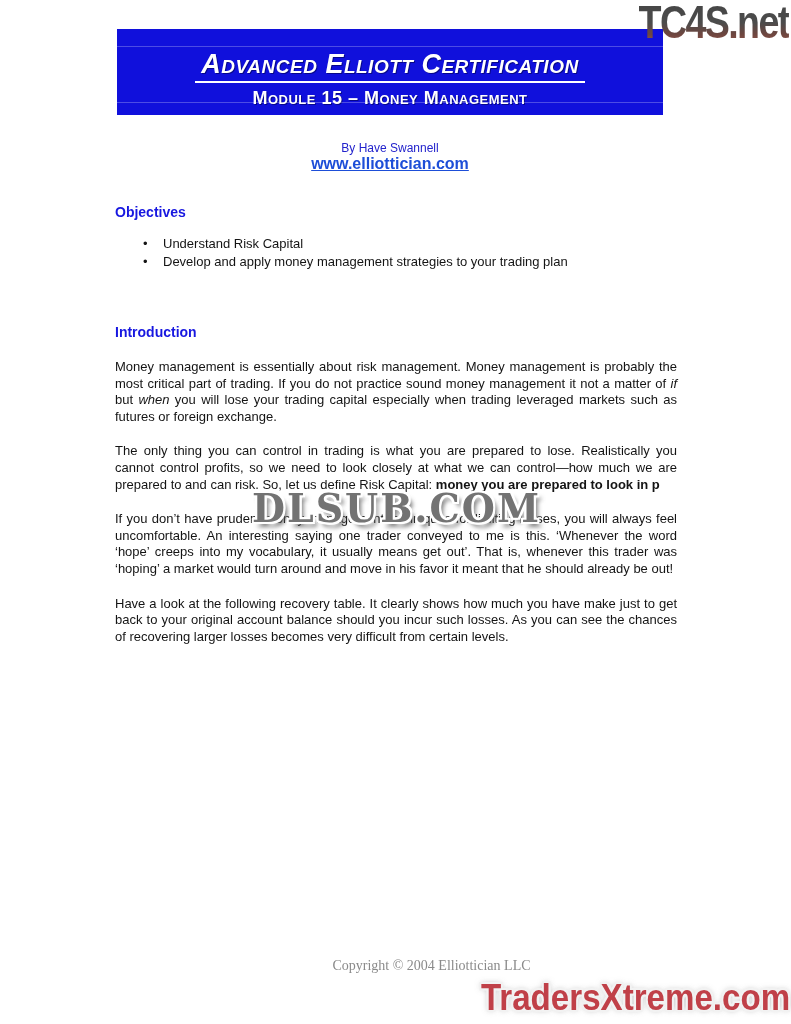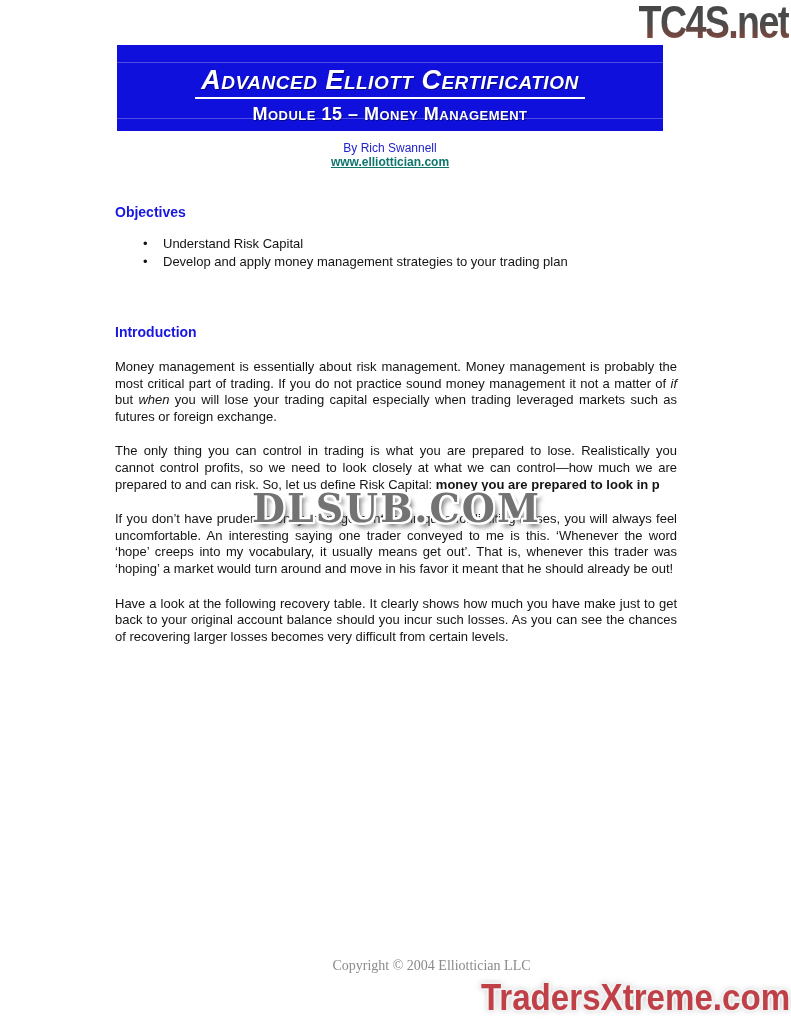--- a/index.html
+++ b/index.html
@@ -18,21 +18,21 @@
   }
   @supports ((-webkit-background-clip:text) or (background-clip:text)){
     .tc4s{
       background:linear-gradient(180deg,#454545 0%,#4c4c4c 52%,#6e463f 78%,#95564c 100%);
       -webkit-background-clip:text;background-clip:text;color:transparent;
     }
   }
 
   
   .banner{
-    position:absolute;left:117px;top:45px;width:546px;height:86px;
+    position:absolute;left:117px;top:29px;width:546px;height:86px;
     background:#1010dc;color:#ffffff;text-align:center;z-index:2;
   }
   .banner-line{position:absolute;left:0;right:0;height:1px;background:rgba(255,255,255,.25);}
   .banner-line.top{top:17px;}
   .banner-line.bottom{bottom:12px;}
   .banner-title{
     margin-top:20px;
     font-size:27px;font-weight:bold;font-style:italic;
     font-variant:small-caps;letter-spacing:.5px;
     text-shadow:1px 1px 0 rgba(0,0,70,.55);
@@ -40,21 +40,21 @@
   .banner-title .u{display:inline-block;border-bottom:2px solid #fff;padding:0 6px 1px 6px;}
   .banner-subtitle{
     margin-top:5px;font-size:18px;font-weight:bold;
     font-variant:small-caps;letter-spacing:.5px;
     text-shadow:1px 1px 0 rgba(0,0,70,.55);
   }
 
   
   .byline{position:absolute;left:117px;top:141px;width:546px;text-align:center;color:#2323cc;}
   .byline .author{font-size:12px;}
-  .byline .site{font-size:12px;font-weight:bold;text-decoration:underline;color:#0f766e;cursor:pointer;}
+  .byline .site{font-size:16px;font-weight:bold;text-decoration:underline;color:#1d4ed8;cursor:pointer;}
 
   
   .content{position:absolute;left:115px;top:204px;width:562px;color:#141414;}
   .sec-heading{font-size:14px;font-weight:bold;color:#1717e0;margin:0;}
   .bullets{margin:15px 0 0 0;padding:0;list-style:none;}
   .bullets li{display:flex;font-size:13px;line-height:18px;}
   .bullets .dot{width:20px;margin-left:28px;flex:0 0 20px;}
   .intro-heading{margin-top:53px;}
   .content p{
     margin:18px 0 0 0;font-size:13px;line-height:16.6px;
@@ -100,21 +100,21 @@
 <div class="banner">
   <div class="banner-line top"></div>
   <div class="banner-line bottom"></div>
   <div class="banner-title">
     <span class="u">Advanced Elliott Certification</span>
   </div>
   <div class="banner-subtitle">Module 15 – Money Management</div>
 </div>
 
 <div class="byline">
-  <div class="author">By Rich Swannell</div>
+  <div class="author">By Have Swannell</div>
   <div class="site">www.elliottician.com</div>
 </div>
 
 <div class="content">
   <h2 class="sec-heading">Objectives</h2>
   <ul class="bullets">
     <li>
       <span class="dot">•</span>
       <span>Understand Risk Capital</span>
     </li>

